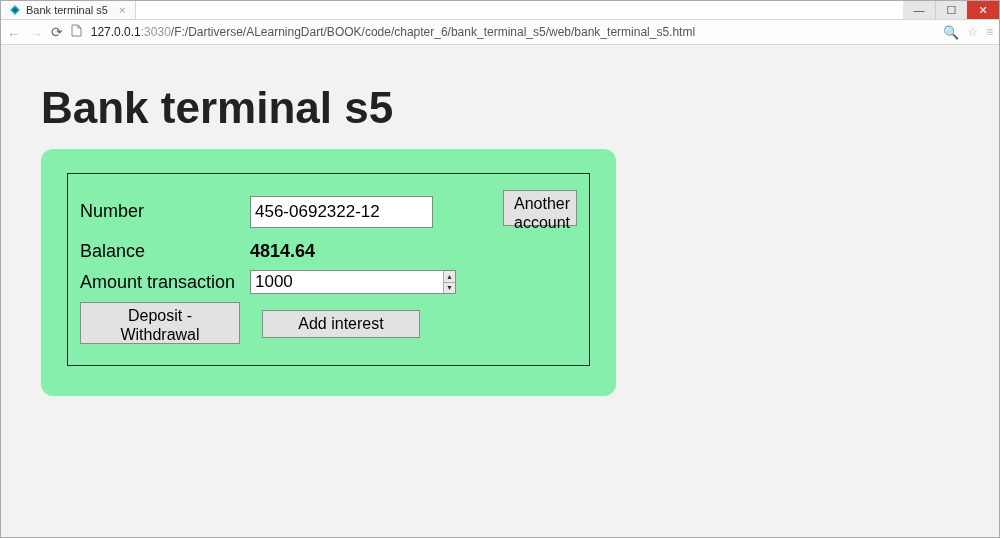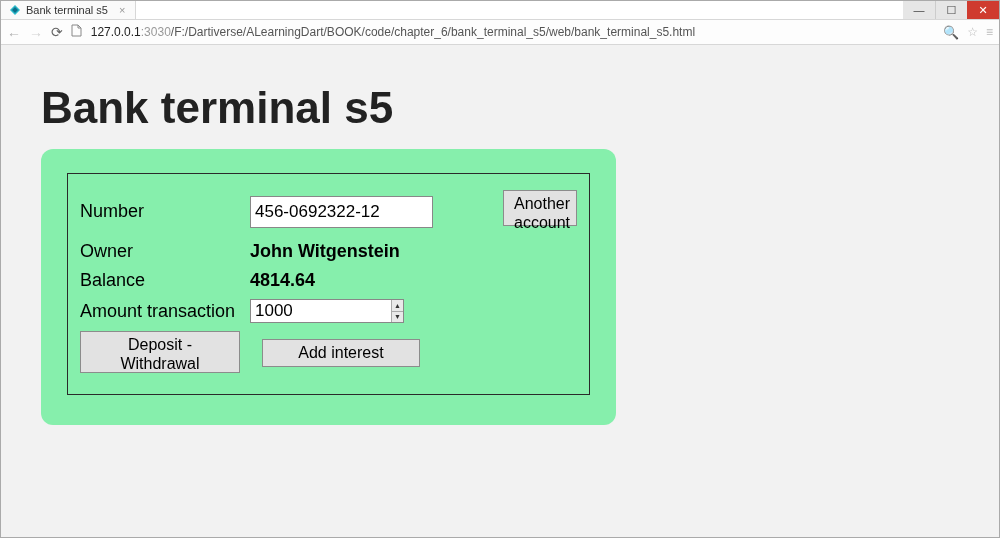--- a/index.html
+++ b/index.html
@@ -104,21 +104,21 @@
     width:183px;
     height:24px;
     font-family: Arial, Helvetica, sans-serif;
   }
   .spin-wrap { position:relative; display:inline-block; }
   .spin-wrap input.number {
     font-size:17px;
     padding:1px 4px;
     border:1px solid #888;
     background:#fff;
-    width:154px;
+    width:206px;
     height:24px;
     font-family: Arial, Helvetica, sans-serif;
   }
   .spin-btns {
     position:absolute; right:1px; top:1px; bottom:1px;
     width:12px;
     display:flex; flex-direction:column;
     border-left:1px solid #aaa;
   }
   .spin-btns div {
@@ -198,24 +198,20 @@
             <tr>
           <td class="label">Number</td>
           <td>
             <input type="text" class="text" value="456-0692322-12" style="">
           </td>
           <td style="text-align:right;">
             <button class="std btn-another">Another account</button>
           </td>
         </tr>
 
-        <tr>
-          <td class="label">Owner</td>
-          <td colspan="2" class="value-strong">John Witgenstein</td>
-        </tr>
 
         <tr>
           <td class="label">Balance</td>
           <td colspan="2" class="value-strong">4814.64</td>
         </tr>
 
         <tr>
           <td class="label">Amount transaction</td>
           <td colspan="2">
             <span class="spin-wrap">

